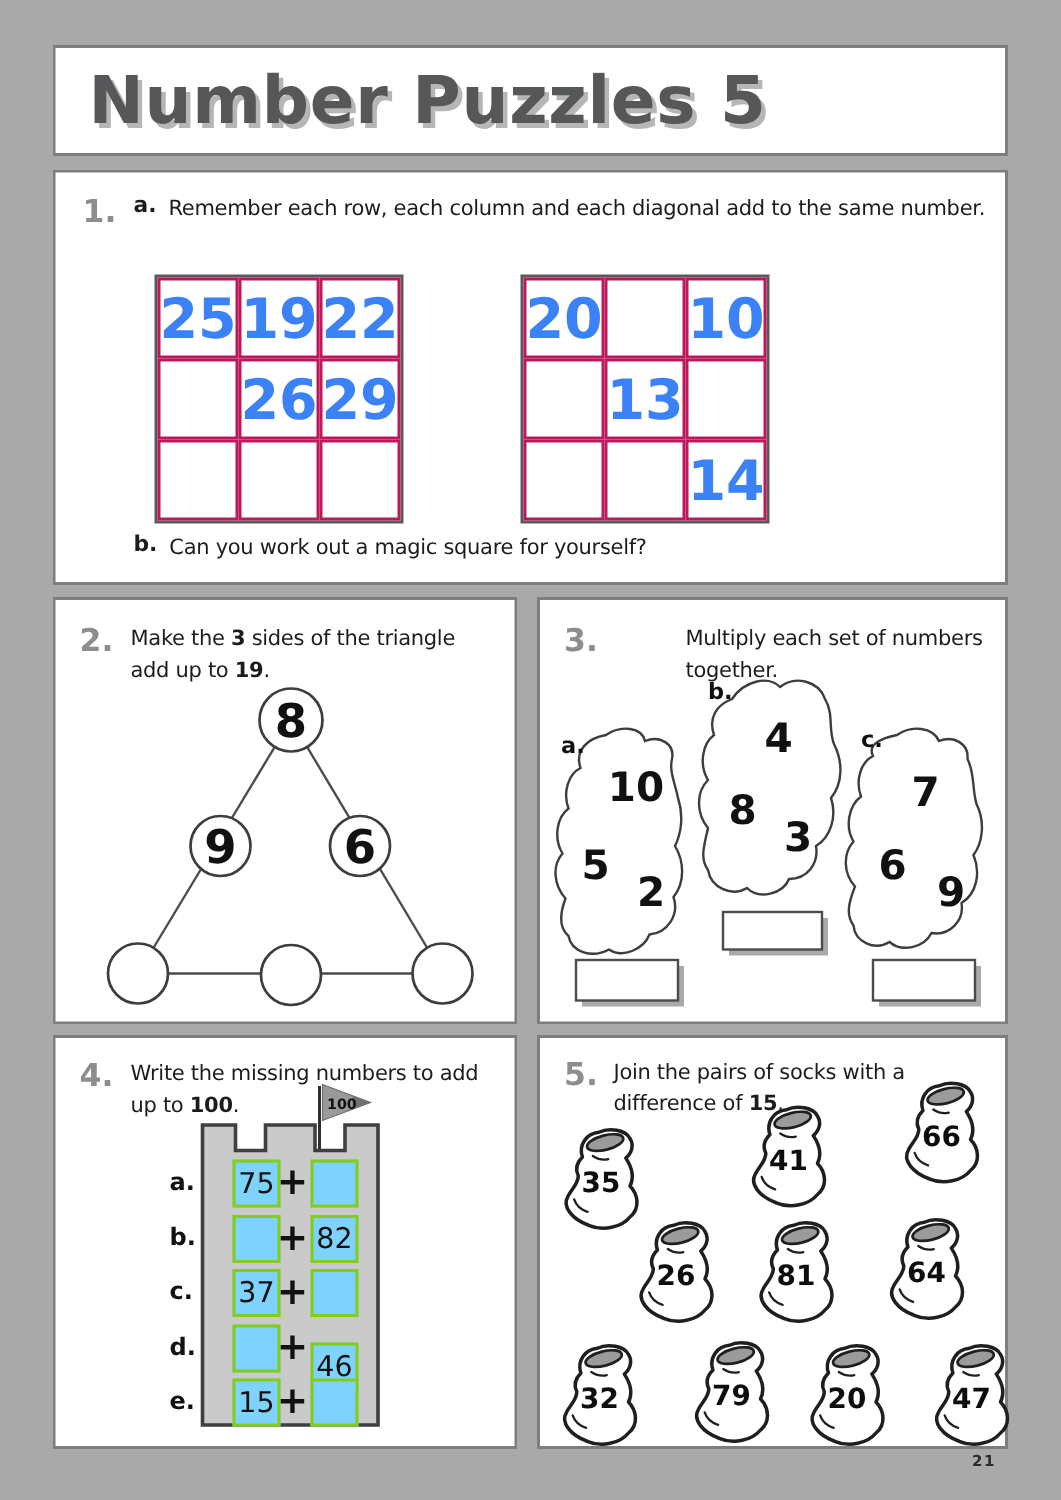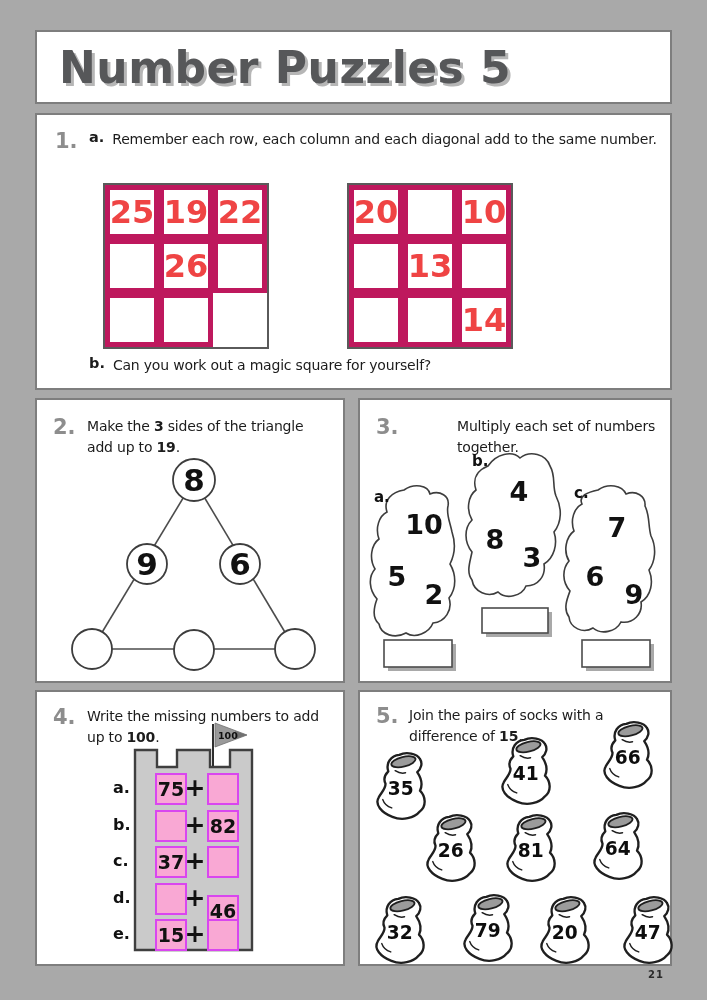--- a/index.html
+++ b/index.html
@@ -31,22 +31,22 @@
   .p1-head{position:absolute;left:18px;top:14px;display:flex;align-items:flex-start;}
   .p1-head .sec-num{width:34px;margin-top:2px;}
   .msq{
     position:absolute;display:grid;
     grid-template-columns:repeat(3,54px);grid-auto-rows:54px;
     border:2px solid #5a5a5a;background:#fff;
   }
   #msq-1{left:66px;top:68px;}
   #msq-2{left:310px;top:68px;}
   .msq .cell{
-    border:5px solid #be185d;display:flex;align-items:center;justify-content:center;
-    font-weight:bold;font-size:32px;color:#ef4444;
+    border:2px solid #be185d;display:flex;align-items:center;justify-content:center;
+    font-weight:bold;font-size:37px;color:#3b82f6;
   }
   .p1-b{position:absolute;left:52px;top:240px;display:flex;}
   
   #panel-2{left:35px;top:398px;width:310px;height:285px;}
   .p2-head{position:absolute;left:16px;top:16px;display:flex;}
   .p2-head .sec-num{width:34px;margin-top:1px;}
   .p2-head .body-text{width:232px;}
   #triangle-svg{position:absolute;left:0;top:0;width:310px;height:285px;}
   .tri-line{stroke:#4c4c4c;stroke-width:1.6;}
   .tri-circle{fill:#ffffff;stroke:#3d3d3d;stroke-width:1.8;}
@@ -72,23 +72,23 @@
   .flag-pole{stroke:#2e2e2e;stroke-width:2;}
   .flag{fill:#9a9a9a;stroke:#6e6e6e;stroke-width:0.8;}
   .flag-tip{fill:#707070;}
   .flag-num{font-weight:bold;font-size:9.5px;fill:#101010;}
   .castle-letter{
     position:absolute;left:76px;width:24px;
     font-weight:bold;font-size:16px;color:#111;
   }
   .castle-box{
     position:absolute;width:28px;height:28px;
-    background:#f9a8d4;border:2px solid #d946ef;box-sizing:content-box;
+    background:#7dd3fc;border:2px solid #84cc16;box-sizing:content-box;
     display:flex;align-items:center;justify-content:center;
-    font-weight:bold;font-size:19px;color:#111;
+    font-weight:normal;font-size:19px;color:#111;
   }
   .castle-plus{
     position:absolute;left:146px;width:24px;text-align:center;
     font-weight:bold;font-size:25px;color:#111;
   }
   
   #panel-5{left:358px;top:690px;width:314px;height:276px;}
   .p5-head{position:absolute;left:16px;top:13px;display:flex;}
   .p5-head .sec-num{width:33px;margin-top:1px;}
   .p5-head .body-text{width:230px;}
@@ -135,20 +135,21 @@
       <div>Remember each row, each column and each diagonal add to the same number.</div>
     </div>
   </div>
 
   <div class="msq" id="msq-1">
     <div class="cell">25</div>
     <div class="cell">19</div>
     <div class="cell">22</div>
     <div class="cell"></div>
     <div class="cell">26</div>
+    <div class="cell">29</div>
     <div class="cell"></div>
     <div class="cell"></div>
     <div class="cell"></div>
   </div>
 
   <div class="msq" id="msq-2">
     <div class="cell">20</div>
     <div class="cell"></div>
     <div class="cell">10</div>
     <div class="cell"></div>

